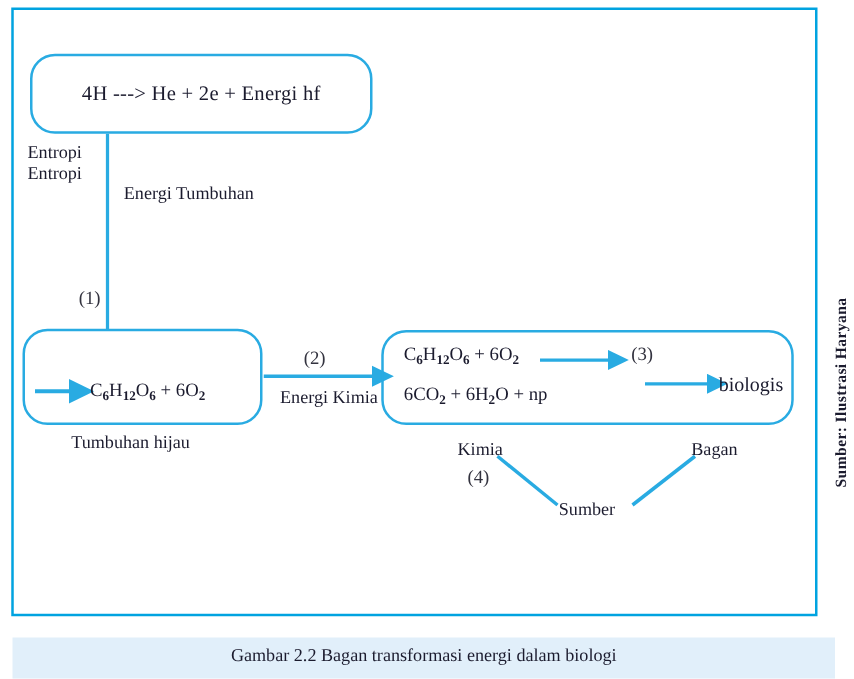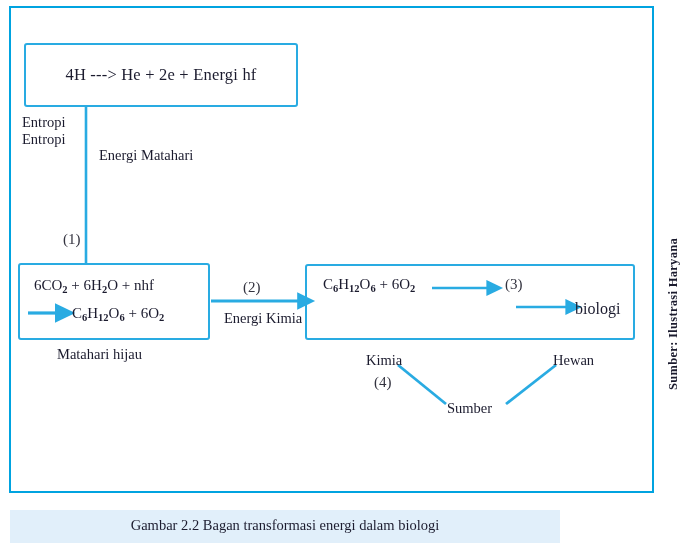--- a/index.html
+++ b/index.html
@@ -25,21 +25,21 @@
     height: 487px;
     border: 2px solid #00a3e0;
     box-sizing: border-box;
     background: #ffffff;
   }
 
   
   .node-box {
     position: absolute;
     border: 2.5px solid #29abe2;
-    border-radius: 3px;
+    border-radius: 20px;
     box-sizing: border-box;
     background: transparent;
   }
 
   #box-fusion {
     left: 24px;
     top: 43px;
     width: 274px;
     height: 64px;
   }
@@ -172,21 +172,21 @@
     transform-origin: center;
     letter-spacing: .3px;
     color: #1b1b2e;
   }
 
   
   #caption-band {
     position: absolute;
     left: 10px;
     top: 510px;
-    width: 550px;
+    width: 658px;
     height: 33px;
     background: #e1effa;
     box-sizing: border-box;
   }
   #caption-text {
     position: absolute;
     left: 0; right: 0;
     top: 7px;
     text-align: center;
     font-size: 14.5px;
@@ -217,56 +217,56 @@
 
   <line x1="398" y1="365" x2="446" y2="404" stroke="#29abe2" stroke-width="2.8"></line>
   <line x1="556" y1="365" x2="506" y2="404" stroke="#29abe2" stroke-width="2.8"></line>
 </svg>
 
 <div class="node-box" id="box-fusion">
   <div class="eq-line">4H ---&gt; He + 2e + Energi hf</div>
 </div>
 
 <div class="node-box" id="box-photosynthesis">
-  <div class="eq" id="eq-photo-1">
-    6CO<sub>2</sub> + 6H<sub>2</sub>O + nhf
-  </div>
   <div class="eq" id="eq-photo-2">
     C<sub>6</sub>H<sub>12</sub>O<sub>6</sub> + 6O<sub>2</sub>
   </div>
 </div>
 
 <div class="node-box" id="box-respiration">
   <div class="eq" id="eq-resp-1">
     C<sub>6</sub>H<sub>12</sub>O<sub>6</sub> + 6O<sub>2</sub>
   </div>
+  <div class="eq" id="eq-resp-2">
+    6CO<sub>2</sub> + 6H<sub>2</sub>O + np
+  </div>
   <div class="eq" id="label-step3">(3)</div>
-  <div class="eq" id="label-biologis">biologi</div>
+  <div class="eq" id="label-biologis">biologis</div>
 </div>
 
 <div class="floating-label" id="label-cahaya-matahari">
   <div>Entropi</div>
   <div>Entropi</div>
 </div>
 
-<div class="floating-label" id="label-energi-matahari">Energi Matahari</div>
+<div class="floating-label" id="label-energi-matahari">Energi Tumbuhan</div>
 
 <div class="floating-label" id="label-step1">(1)</div>
 
 <div class="floating-label" id="label-step2">(2)</div>
 
 <div class="floating-label" id="label-energi-kimia">Energi Kimia</div>
 
-<div class="floating-label" id="label-tumbuhan-hijau">Matahari hijau</div>
+<div class="floating-label" id="label-tumbuhan-hijau">Tumbuhan hijau</div>
 
 <div class="floating-label" id="label-hewan">Kimia</div>
 
 <div class="floating-label" id="label-step4">(4)</div>
 
 <div class="floating-label" id="label-entropi">Sumber</div>
 
-<div class="floating-label" id="label-panas">Hewan</div>
+<div class="floating-label" id="label-panas">Bagan</div>
 
 <div id="source-credit">Sumber: Ilustrasi Haryana</div>
 
 <div id="caption-band">
   <div id="caption-text">Gambar 2.2 Bagan transformasi energi dalam biologi</div>
 </div>
 
 </body></html>

